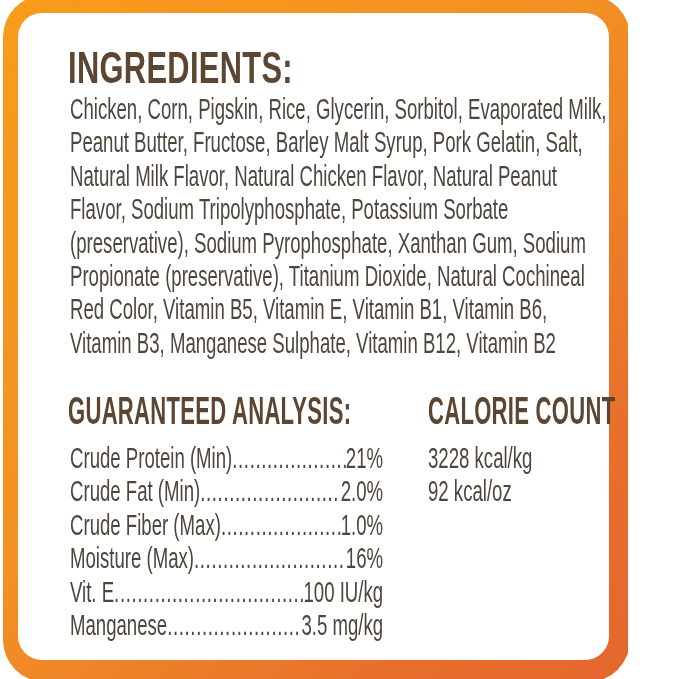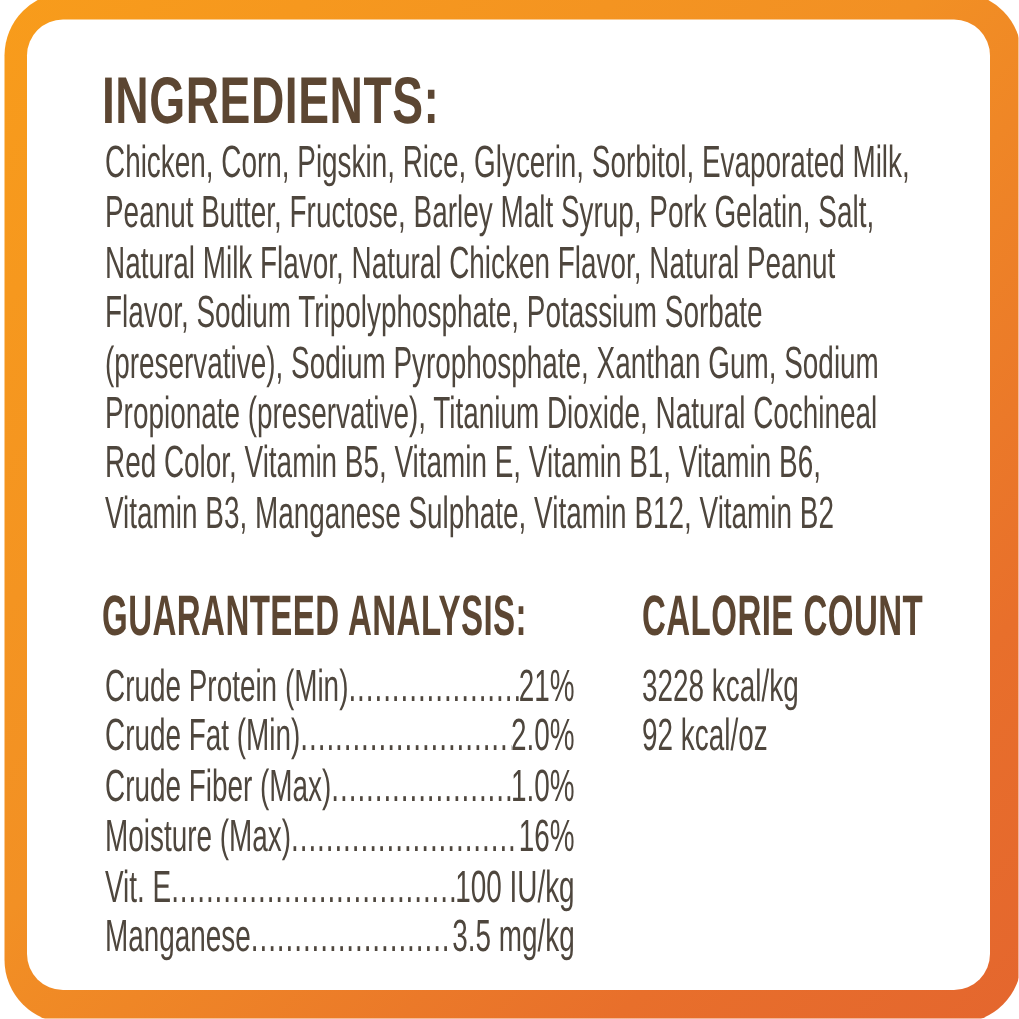--- a/index.html
+++ b/index.html
@@ -5,21 +5,21 @@
   html, body { margin: 0; padding: 0; }
   body {
     width: 679px; height: 679px;
     background: #ffffff;
     font-family: "Liberation Sans", sans-serif;
     position: relative;
     overflow: hidden;
   }
   .canvas {
     position: absolute; inset: 0;
-    width: 679px; height: 679px;
+    width: 628px; height: 679px;
     overflow: hidden;
   }
   
   .frame {
     position: absolute;
     left: 3px; top: -5px; right: -2px; bottom: -3px;
     border-radius: 42px;
     background: linear-gradient(135deg, #F89C1B 0%, #F29024 45%, #E86F2B 80%, #E4662E 100%);
     padding: 18px 21px 22px 15px;
     box-sizing: border-box;

